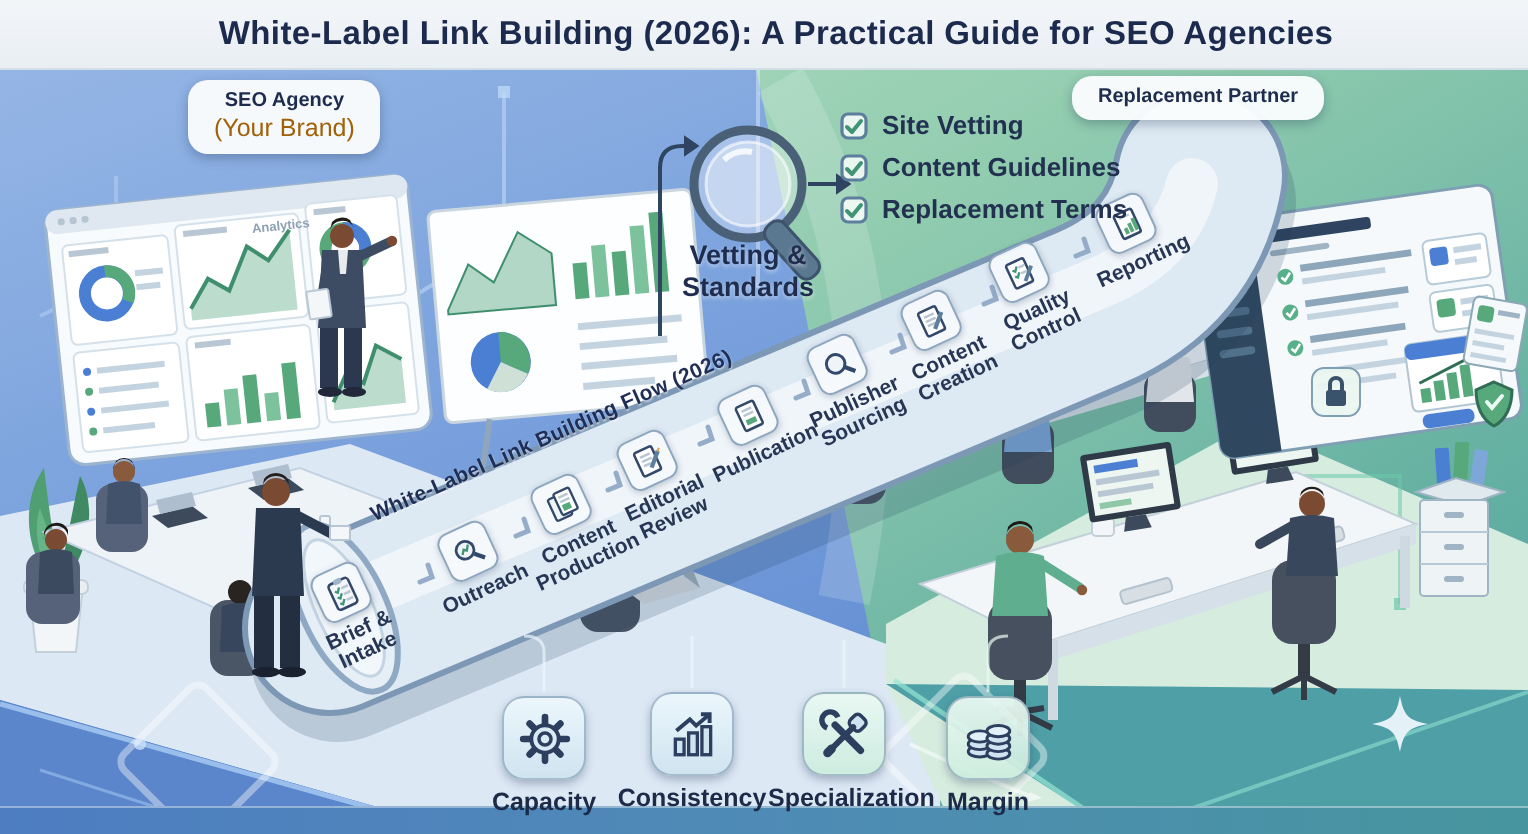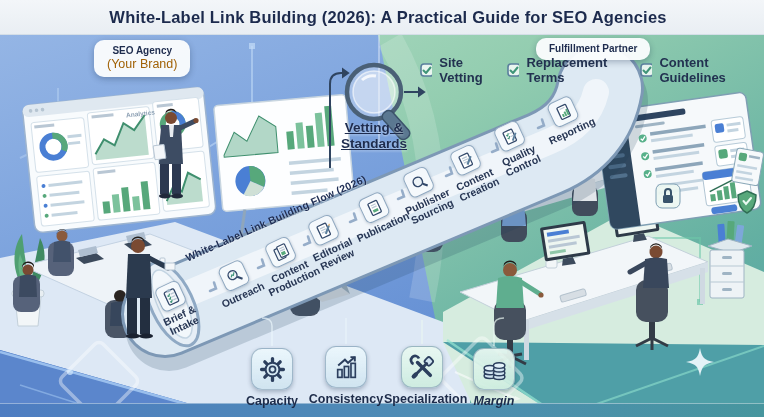--- a/index.html
+++ b/index.html
@@ -14,22 +14,22 @@
   .title-band{position:absolute;left:0;top:0;right:0;height:34px;z-index:10;
     background:linear-gradient(#f3f6f9,#e9eef3);display:flex;align-items:center;justify-content:center;
     border-bottom:1px solid rgba(120,150,180,.25);padding-left:12px;}
   .title-band h1{margin:0;font-size:16.5px;font-weight:800;color:#1c2a4d;letter-spacing:.2px;}
   .badge{position:absolute;z-index:12;background:rgba(250,252,253,.96);border-radius:10px;
     padding:5px 13px;text-align:center;box-shadow:0 2px 6px rgba(20,40,70,.3);}
   .badge .bt{font-size:10px;font-weight:800;color:#1e2c4e;line-height:1.15;}
   .badge .bs{font-size:12.5px;font-weight:400;color:#a16207;line-height:1.2;text-align:center;}
   .vet-label{position:absolute;left:330px;top:120px;width:88px;z-index:12;text-align:center;
     font-size:13.5px;font-weight:800;color:#1e2c4e;line-height:1.15;
-    text-shadow:0 1px 2px rgba(255,255,255,.5);text-decoration:underline;}
-  .checklist{position:absolute;left:420px;top:55px;z-index:12;display:flex;flex-direction:row;gap:6px;}
+    text-shadow:0 1px 2px rgba(255,255,255,.5);}
+  .checklist{position:absolute;left:420px;top:55px;z-index:12;display:flex;flex-direction:column;gap:6px;}
   .chk-row{display:flex;align-items:center;gap:7px;}
   .chk-row .lbl{font-size:13px;font-weight:700;color:#223150;}
   .pipe-label{position:absolute;left:186px;top:252px;z-index:8;white-space:nowrap;
     transform:rotate(-24deg);transform-origin:left center;
     font-size:10.5px;font-weight:800;color:#1f2e54;letter-spacing:.2px;
     text-shadow:0 1px 1px rgba(255,255,255,.55);}
   .step{position:absolute;z-index:8;transform:rotate(-25deg);text-align:center;}
   .step .tile{width:24px;height:24px;margin:0 auto;background:rgba(245,249,252,.93);
     border:1.5px solid #8ea7bf;border-radius:6px;display:flex;align-items:center;justify-content:center;
     box-shadow:0 1px 3px rgba(30,50,80,.25);}
@@ -450,46 +450,46 @@
 
   <div class="title-band">
     <h1>White-Label Link Building (2026): A Practical Guide for SEO Agencies</h1>
   </div>
 
   <div class="badge" style="left:94px;top:40px;">
     <div class="bt">SEO Agency</div>
     <div class="bs">(Your Brand)</div>
   </div>
   <div class="badge" style="left:536px;top:38px;">
-    <div class="bt">Fulfillment Partner</div>
+    <div class="bt">Replacement Partner</div>
   </div>
 
   <div class="vet-label">Vetting &amp; Standards</div>
 
   <div class="checklist">
     <div class="chk-row">
       <svg width="14" height="14">
           <rect x="1" y="1" width="12" height="12" rx="3" fill="rgba(255,255,255,.8)" stroke="#5b7f9d" stroke-width="1.6"></rect>
           <path d="M3.5 7.5 L6 10 L10.5 4.5" stroke="#3f9478" stroke-width="2" fill="none" stroke-linecap="round" stroke-linejoin="round"></path>
         </svg>
       <span class="lbl">Site Vetting</span>
     </div>
     <div class="chk-row">
       <svg width="14" height="14">
           <rect x="1" y="1" width="12" height="12" rx="3" fill="rgba(255,255,255,.8)" stroke="#5b7f9d" stroke-width="1.6"></rect>
           <path d="M3.5 7.5 L6 10 L10.5 4.5" stroke="#3f9478" stroke-width="2" fill="none" stroke-linecap="round" stroke-linejoin="round"></path>
         </svg>
-      <span class="lbl">Replacement Terms</span>
+      <span class="lbl">Content Guidelines</span>
     </div>
     <div class="chk-row">
       <svg width="14" height="14">
           <rect x="1" y="1" width="12" height="12" rx="3" fill="rgba(255,255,255,.8)" stroke="#5b7f9d" stroke-width="1.6"></rect>
           <path d="M3.5 7.5 L6 10 L10.5 4.5" stroke="#3f9478" stroke-width="2" fill="none" stroke-linecap="round" stroke-linejoin="round"></path>
         </svg>
-      <span class="lbl">Content Guidelines</span>
+      <span class="lbl">Replacement Terms</span>
     </div>
   </div>
 
   <div class="pipe-label">White-Label Link Building Flow (2026)</div>
 
   <div class="mini-label" style="left:126px;top:110px;">Analytics</div>
 
   <div class="step" style="left:150px;top:282px;width:52px;">
     <div class="tile">
       <svg width="17" height="17" viewBox="0 0 16 16">
@@ -631,21 +631,21 @@
             <path d="M9.6,4.4 A4,4 0 1 0 4.4,9.6" fill="none" stroke-width="2.6"></path>
             <line x1="8.2" y1="8.2" x2="20.5" y2="20.5" stroke-width="3.4" stroke-linecap="round"></line>
             <rect x="15.6" y="3.6" width="7" height="7" rx="2.2" transform="rotate(45 19.1 7.1)" fill="#cfe3f0" stroke-width="1.7"></rect>
             <line x1="17" y1="9.2" x2="6.5" y2="19.7" stroke-width="2.8" stroke-linecap="round"></line>
             <line x1="6.5" y1="19.7" x2="4.6" y2="21.6" stroke-width="4.2" stroke-linecap="round"></line>
           </g>
         </svg>
     </div>
     <div class="blbl">Specialization</div>
   </div>
-  <div class="benefit green" style="left:456px;top:348px;font-style:italic;">
+  <div class="benefit green" style="left:456px;top:348px;">
     <div class="btile">
       <svg width="27" height="27" viewBox="0 0 26 26">
           <g stroke="#2c3f5e" stroke-width="1.4" fill="#cfe3f0">
             <ellipse cx="8.5" cy="19" rx="5.5" ry="2.7"></ellipse>
             <ellipse cx="8.5" cy="15.4" rx="5.5" ry="2.7"></ellipse>
             <ellipse cx="8.5" cy="11.8" rx="5.5" ry="2.7" fill="#e2f0f8"></ellipse>
             <ellipse cx="17.5" cy="20" rx="5.5" ry="2.7"></ellipse>
             <ellipse cx="17.5" cy="16.4" rx="5.5" ry="2.7"></ellipse>
             <ellipse cx="17.5" cy="12.8" rx="5.5" ry="2.7"></ellipse>
             <ellipse cx="17.5" cy="9.2" rx="5.5" ry="2.7" fill="#e2f0f8"></ellipse>

